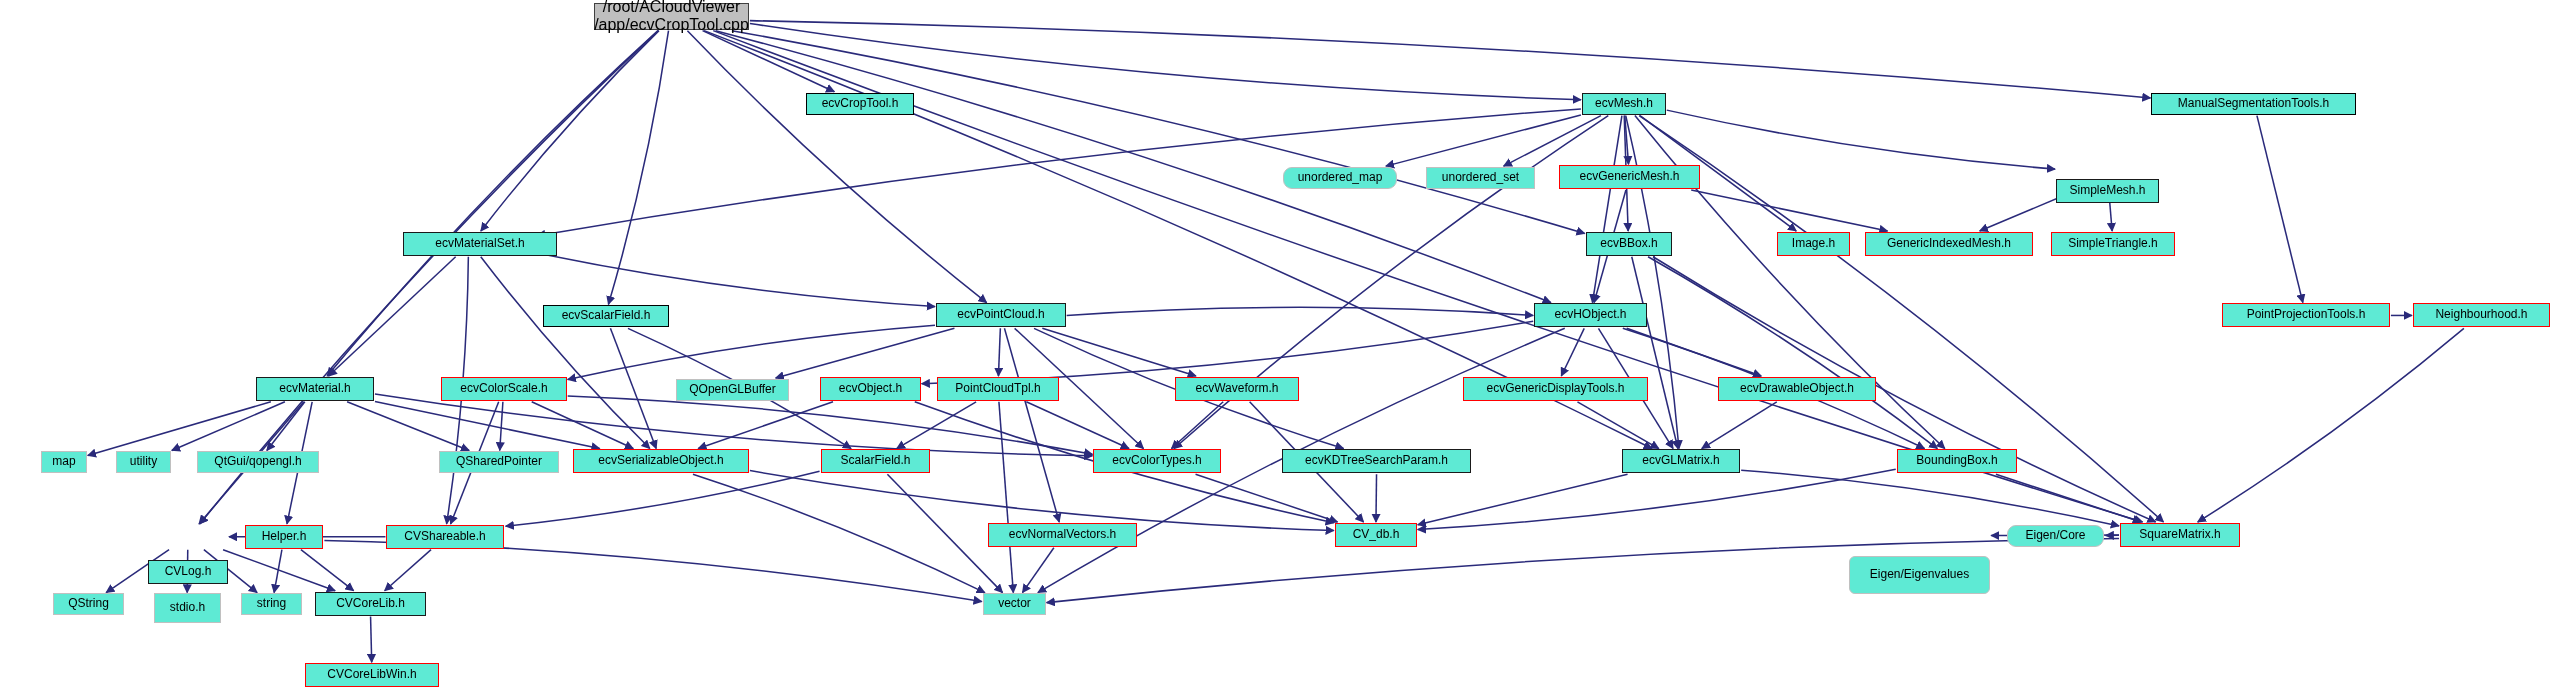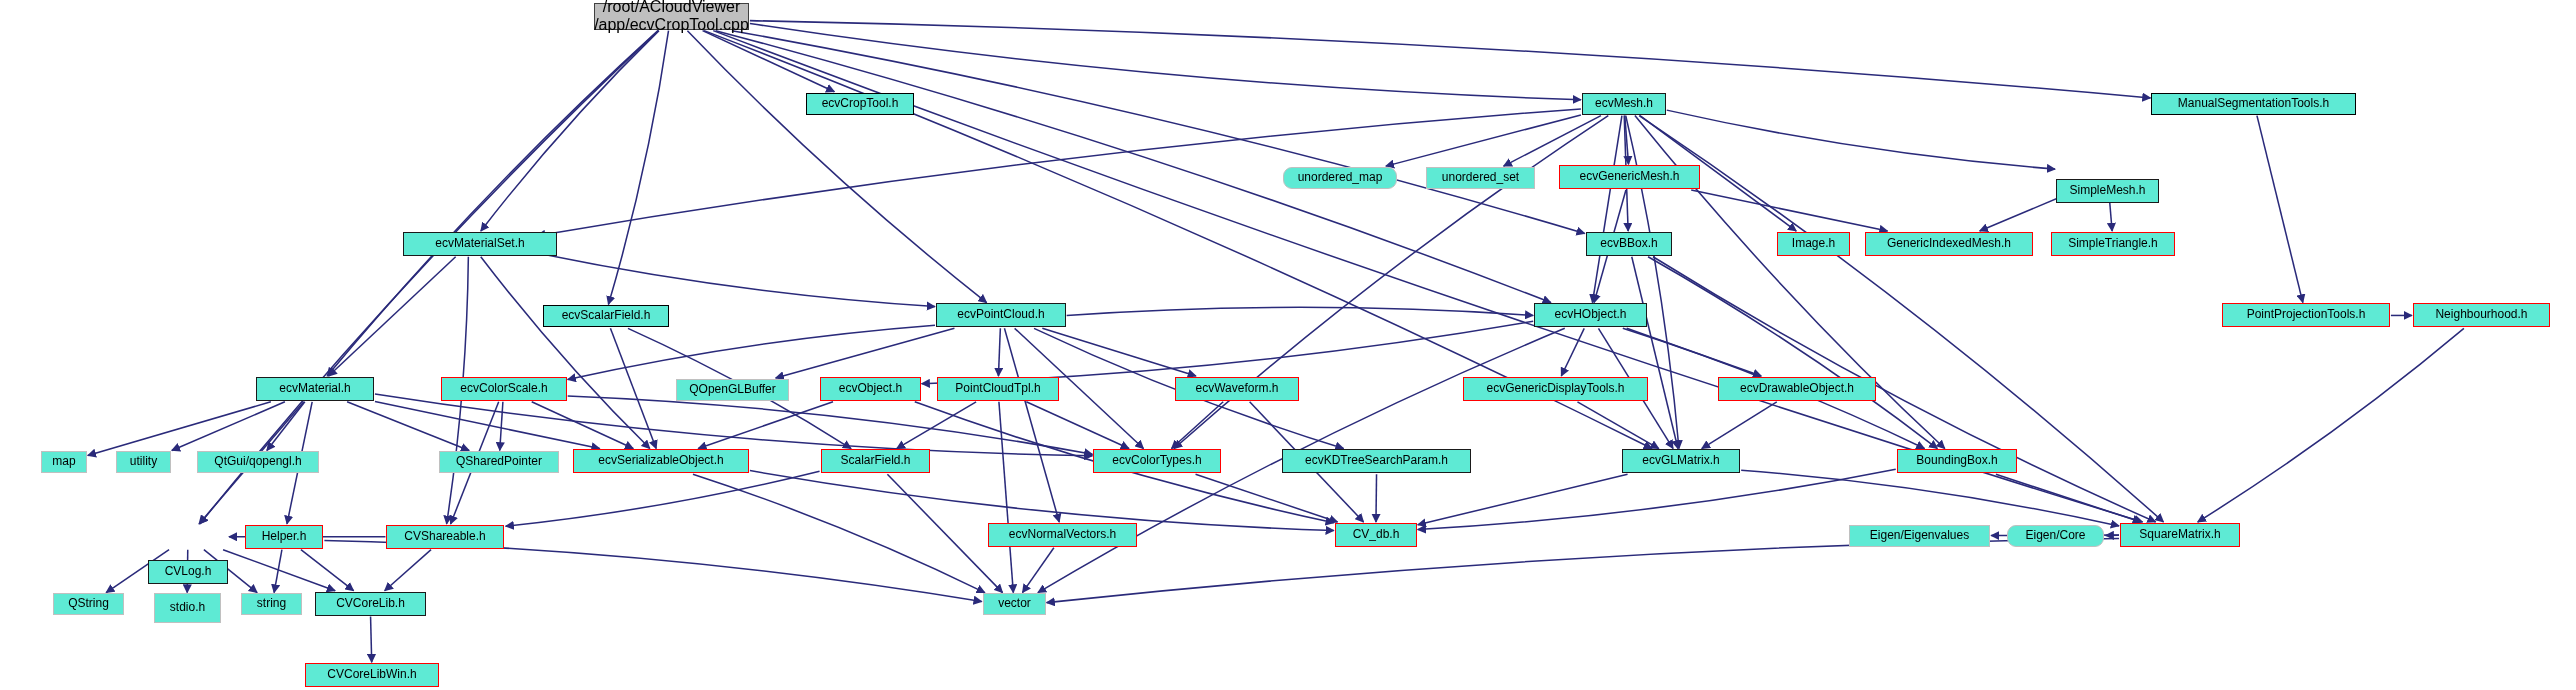--- a/index.html
+++ b/index.html
@@ -202,21 +202,21 @@
       <div class="node red" style="left: 821px; top: 449px; width: 109px; height: 24px;">ScalarField.h</div>
       <div class="node red" style="left: 1093px; top: 449px; width: 128px; height: 24px;">ecvColorTypes.h</div>
       <div class="node bold" style="left: 1282px; top: 449px; width: 189px; height: 24px;">ecvKDTreeSearchParam.h</div>
       <div class="node bold" style="left: 1622px; top: 449px; width: 118px; height: 24px;">ecvGLMatrix.h</div>
       <div class="node red" style="left: 1897px; top: 449px; width: 120px; height: 24px;">BoundingBox.h</div>
       <div class="node bold" style="left: 148px; top: 525px; width: 80px; height: 24px; margin-top: 35px;">CVLog.h</div>
       <div class="node red" style="left: 245px; top: 525px; width: 78px; height: 24px;">Helper.h</div>
       <div class="node red" style="left: 386px; top: 525px; width: 118px; height: 24px;">CVShareable.h</div>
       <div class="node red" style="left: 988px; top: 523px; width: 149px; height: 24px;">ecvNormalVectors.h</div>
       <div class="node red" style="left: 1335px; top: 523px; width: 82px; height: 24px;">CV_db.h</div>
-      <div class="node grey" style="left: 1849px; top: 525px; width: 141px; height: 22px;">Eigen/Eigenvalues</div>
+      <div class="node grey" style="left: 1849px; top: 556px; width: 141px; height: 38px; border-radius: 6px;">Eigen/Eigenvalues</div>
       <div class="node grey" style="left: 2007px; top: 525px; width: 97px; height: 22px; border-radius: 9px;">Eigen/Core</div>
       <div class="node red" style="left: 2120px; top: 523px; width: 120px; height: 24px;">SquareMatrix.h</div>
       <div class="node grey" style="left: 53px; top: 593px; width: 71px; height: 22px;">QString</div>
       <div class="node grey" style="left: 154px; top: 593px; width: 67px; height: 30px;">stdio.h</div>
       <div class="node grey" style="left: 241px; top: 593px; width: 61px; height: 22px;">string</div>
       <div class="node bold" style="left: 315px; top: 592px; width: 111px; height: 24px;">CVCoreLib.h</div>
       <div class="node grey" style="left: 983px; top: 593px; width: 63px; height: 22px;">vector</div>
       <div class="node red" style="left: 305px; top: 663px; width: 134px; height: 24px;">CVCoreLibWin.h</div>
     </div>
 </div>

